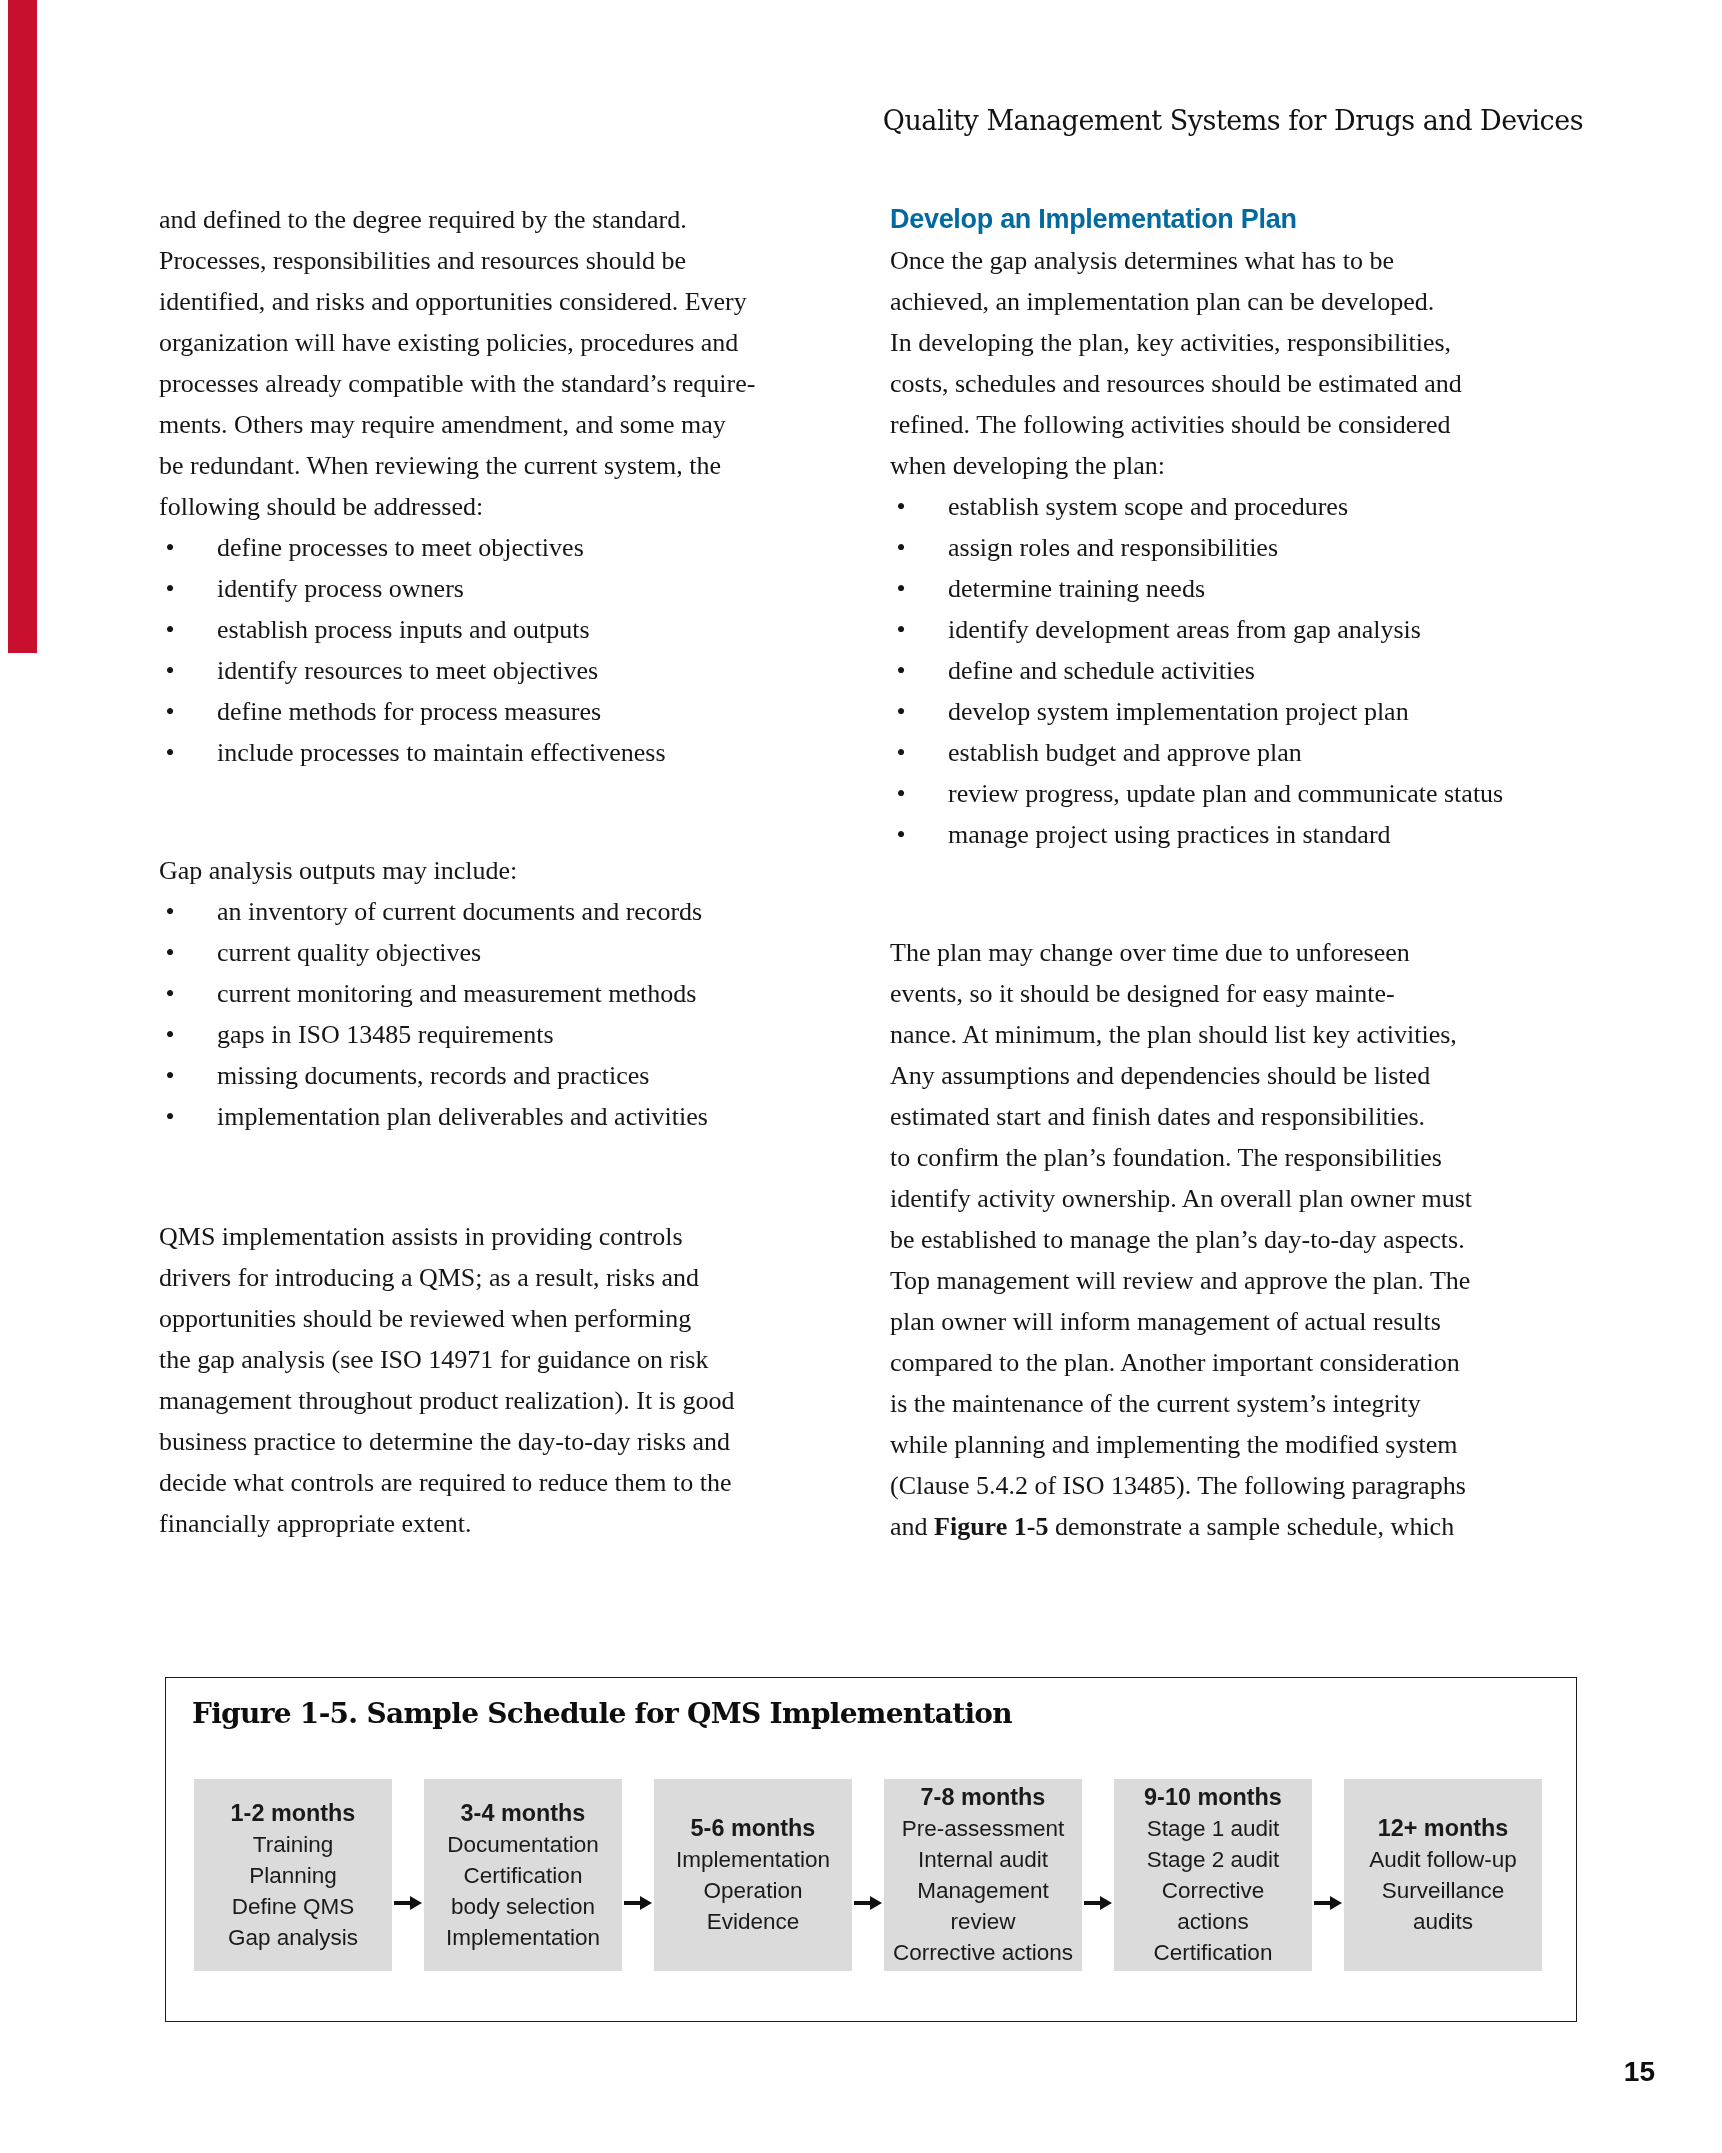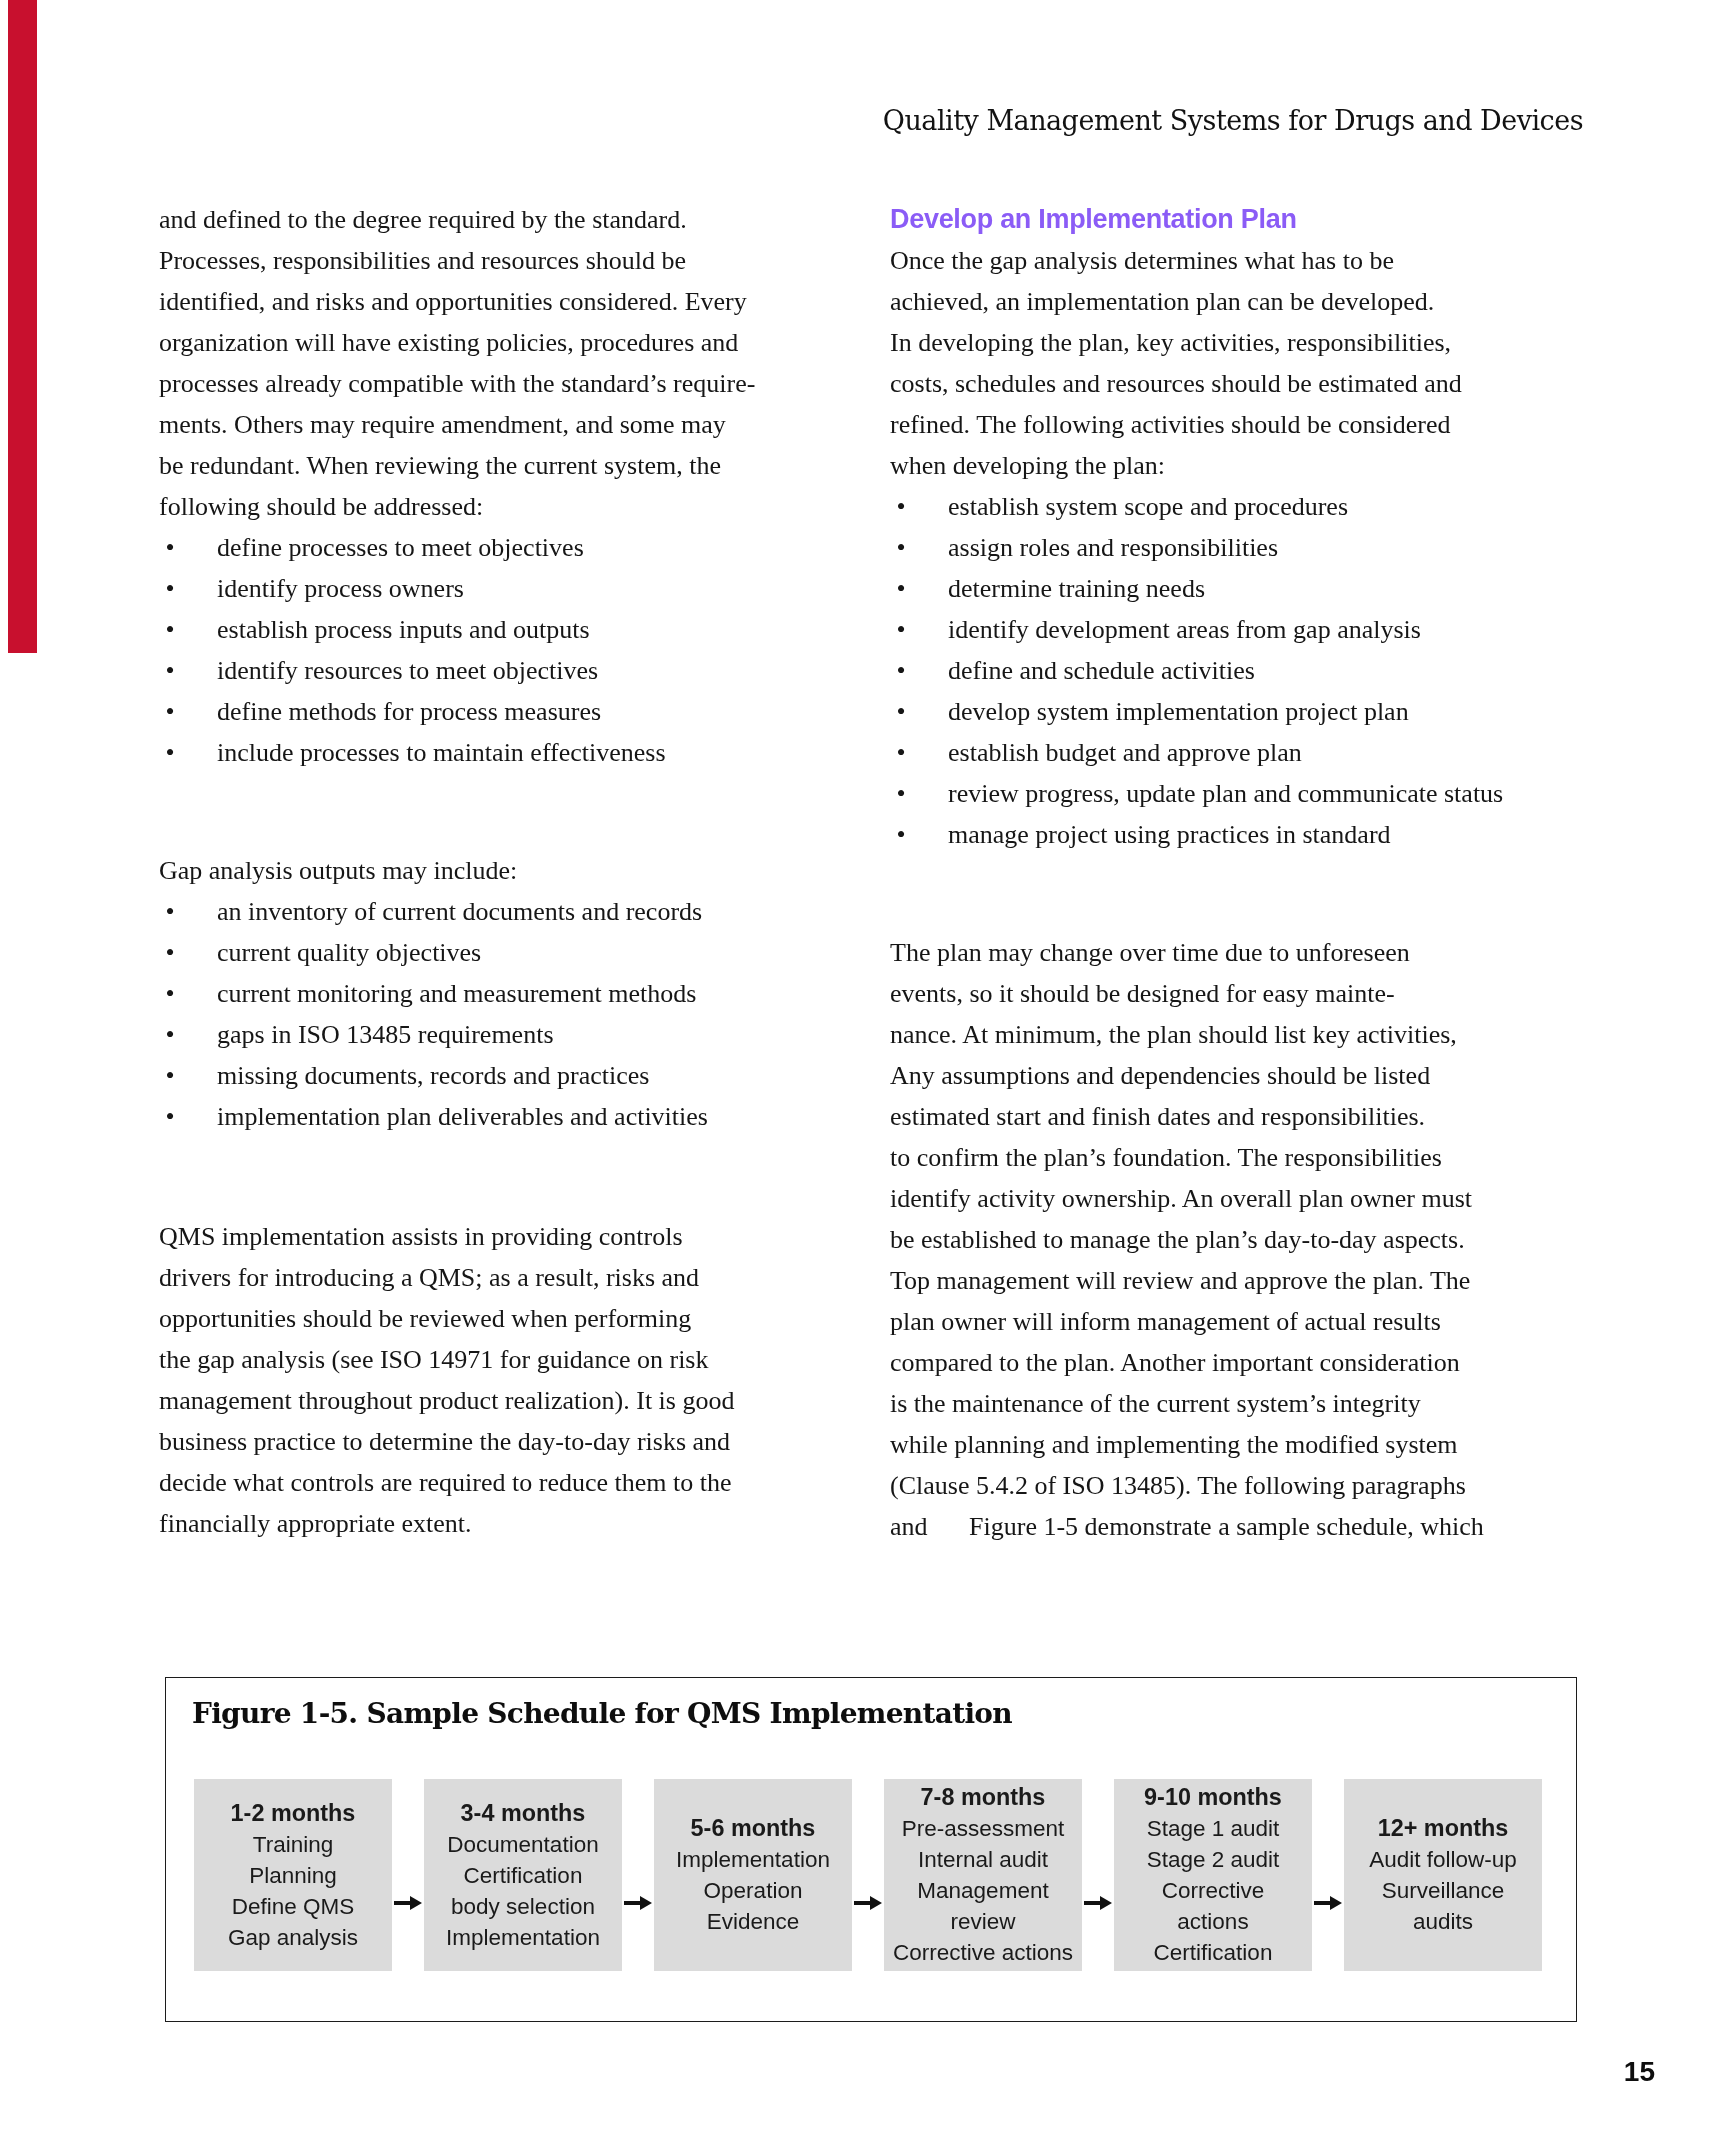--- a/index.html
+++ b/index.html
@@ -36,23 +36,23 @@
     position:relative; padding-left:58px; white-space:nowrap;
     line-height:41px;
   }
   ul.bullets li::before {
     content:"\2022";
     position:absolute; left:6.6px; top:0;
   }
   .section-heading {
     font-family:"Liberation Sans", sans-serif;
     font-weight:bold; font-size:27px; letter-spacing:-0.3px;
-    line-height:41px; white-space:nowrap; color:#8b5cf6;
-  }
-  .bold-inline { font-weight:normal;margin-left:35px; }
+    line-height:41px; white-space:nowrap; color:#0369a1;
+  }
+  .bold-inline { font-weight:bold; }
   .figure-box {
     position:absolute; left:165px; top:1677px;
     width:1410px; height:343px;
     border:1.9px solid #1c1c1c;
     background:#ffffff;
   }
   .figure-title {
     position:absolute; left:26px; top:19px;
     font-family:"DejaVu Serif", serif;
     font-weight:bold; font-size:28px; letter-spacing:-0.7px;

